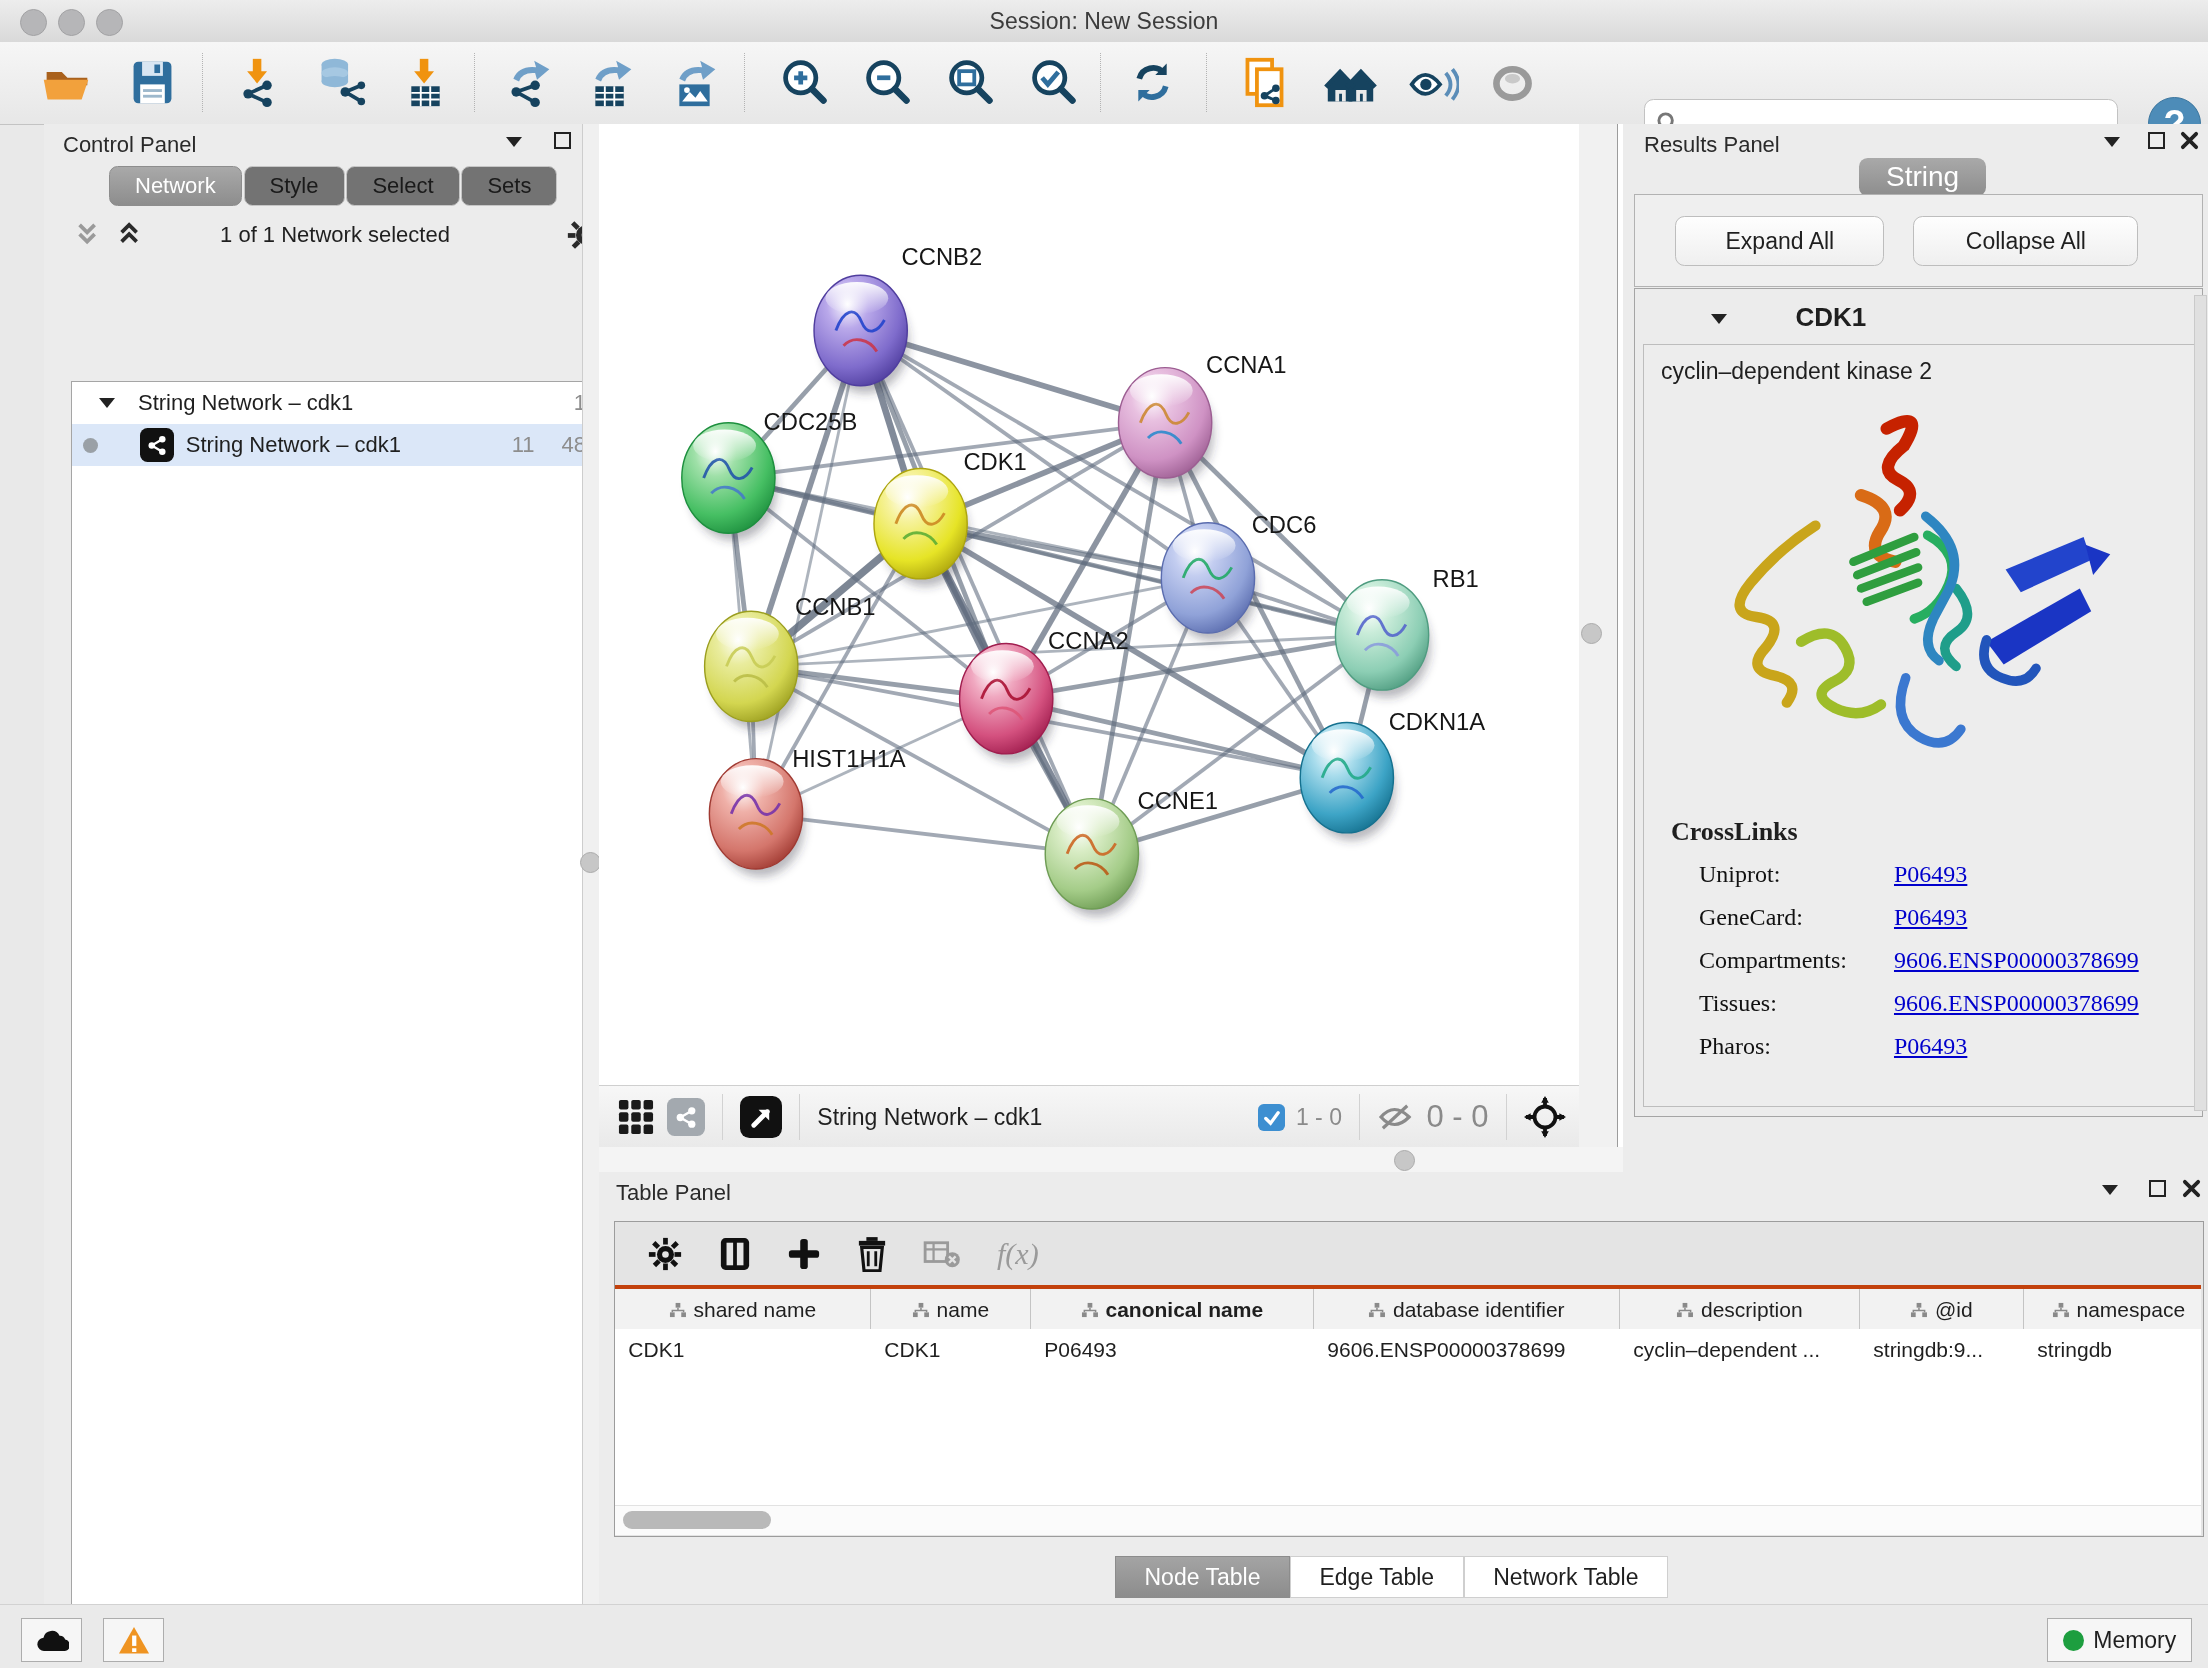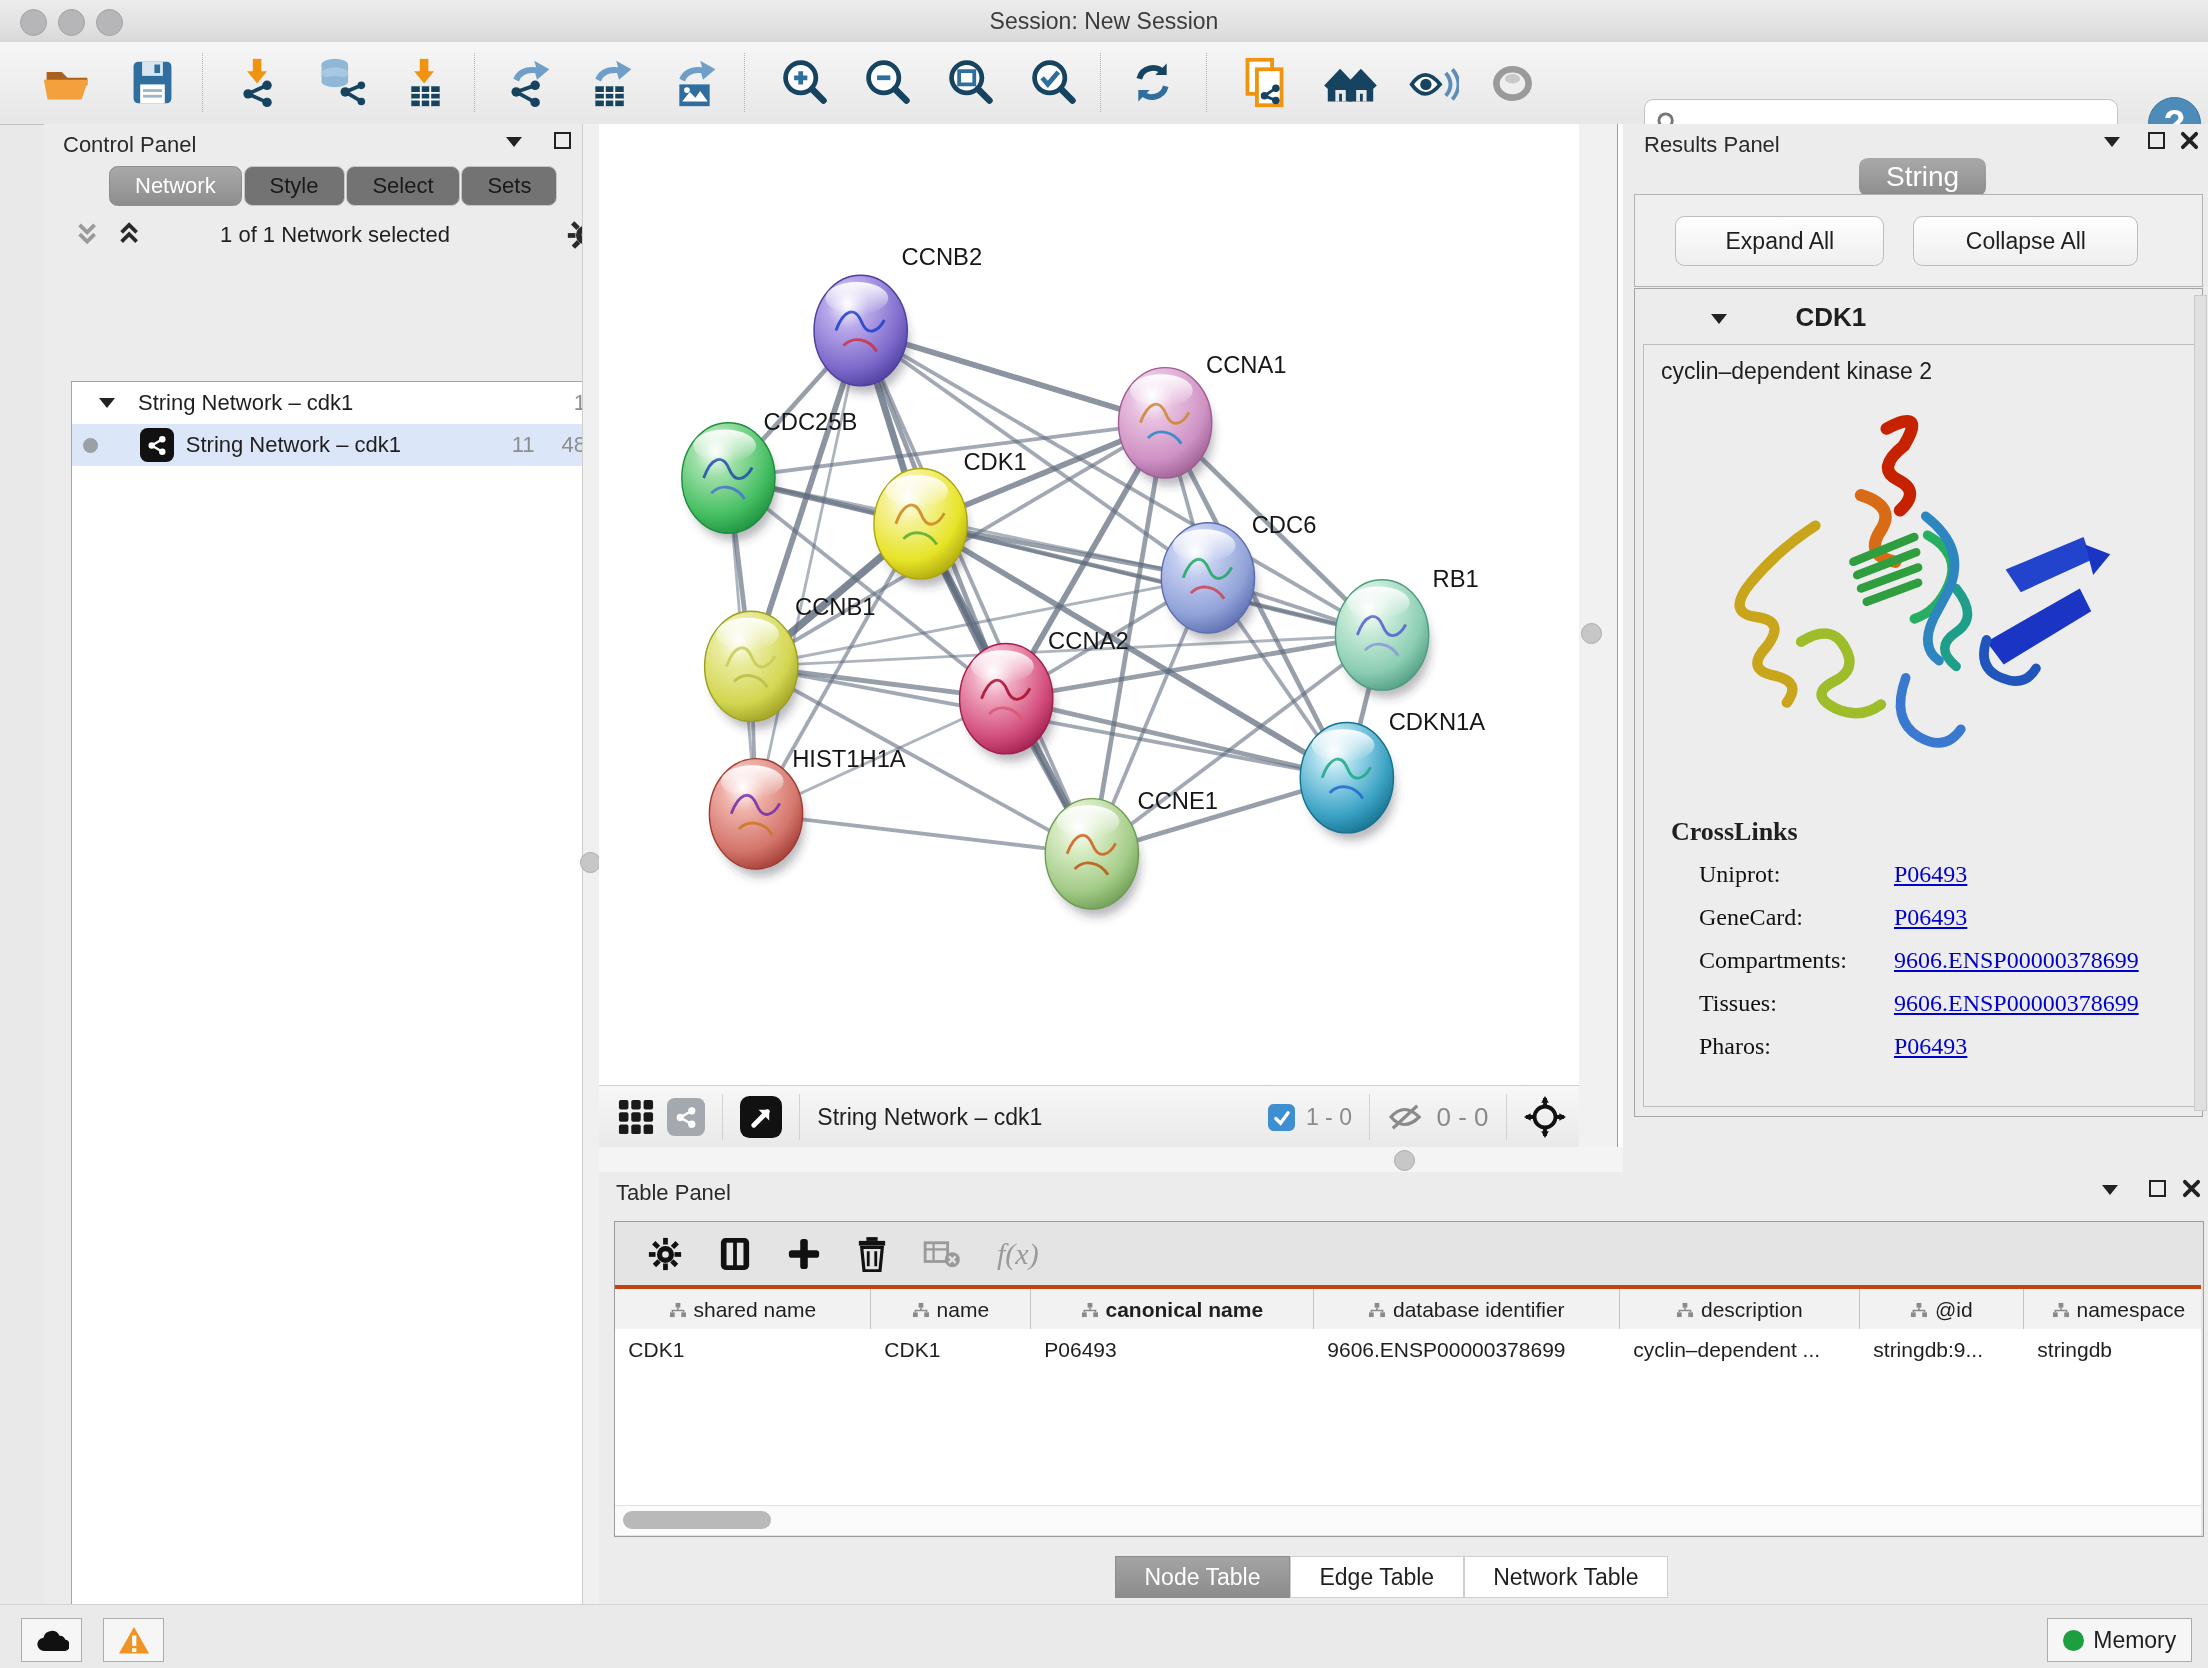--- a/index.html
+++ b/index.html
@@ -526,21 +526,21 @@
         <svg width="19" height="19" viewBox="0 0 20 20">
             <path d="M4 11l5 5 8-11" stroke="#fff" stroke-width="3.5" fill="none" stroke-linecap="round"></path>
           </svg>
       </div>
       <span style="font-size:23px;color:#8a8a8a">1 - 0</span>
       <div class="vsep" style="margin:0 5.7px"></div>
       <svg width="38" height="30" viewBox="0 0 40 32">
           <path d="M4 16q14-16 30 0q-16 16-30 0z" fill="none" stroke="#8a8a8a" stroke-width="3.4"></path>
           <path d="M6 28L32 4" stroke="#8a8a8a" stroke-width="3.4"></path>
         </svg>
-      <span style="font-size:26px;color:#8a8a8a">0 - 0</span>
+      <span style="font-size:31px;color:#8a8a8a">0 - 0</span>
       <div class="vsep" style="margin:0 5.7px"></div>
       <svg width="42" height="42" viewBox="0 0 44 44">
           <circle cx="22" cy="22" r="11" fill="none" stroke="#111" stroke-width="4"></circle>
           <path d="M22 2v9M22 33v9M2 22h9M33 22h9" stroke="#111" stroke-width="4"></path>
           <path d="M22 0l4 7h-8zM22 44l4-7h-8zM0 22l7-4v8zM44 22l-7-4v8z" fill="#111"></path>
         </svg>
     </div>
   </div>
 
   <div id="hsplit" class="abs"></div>

